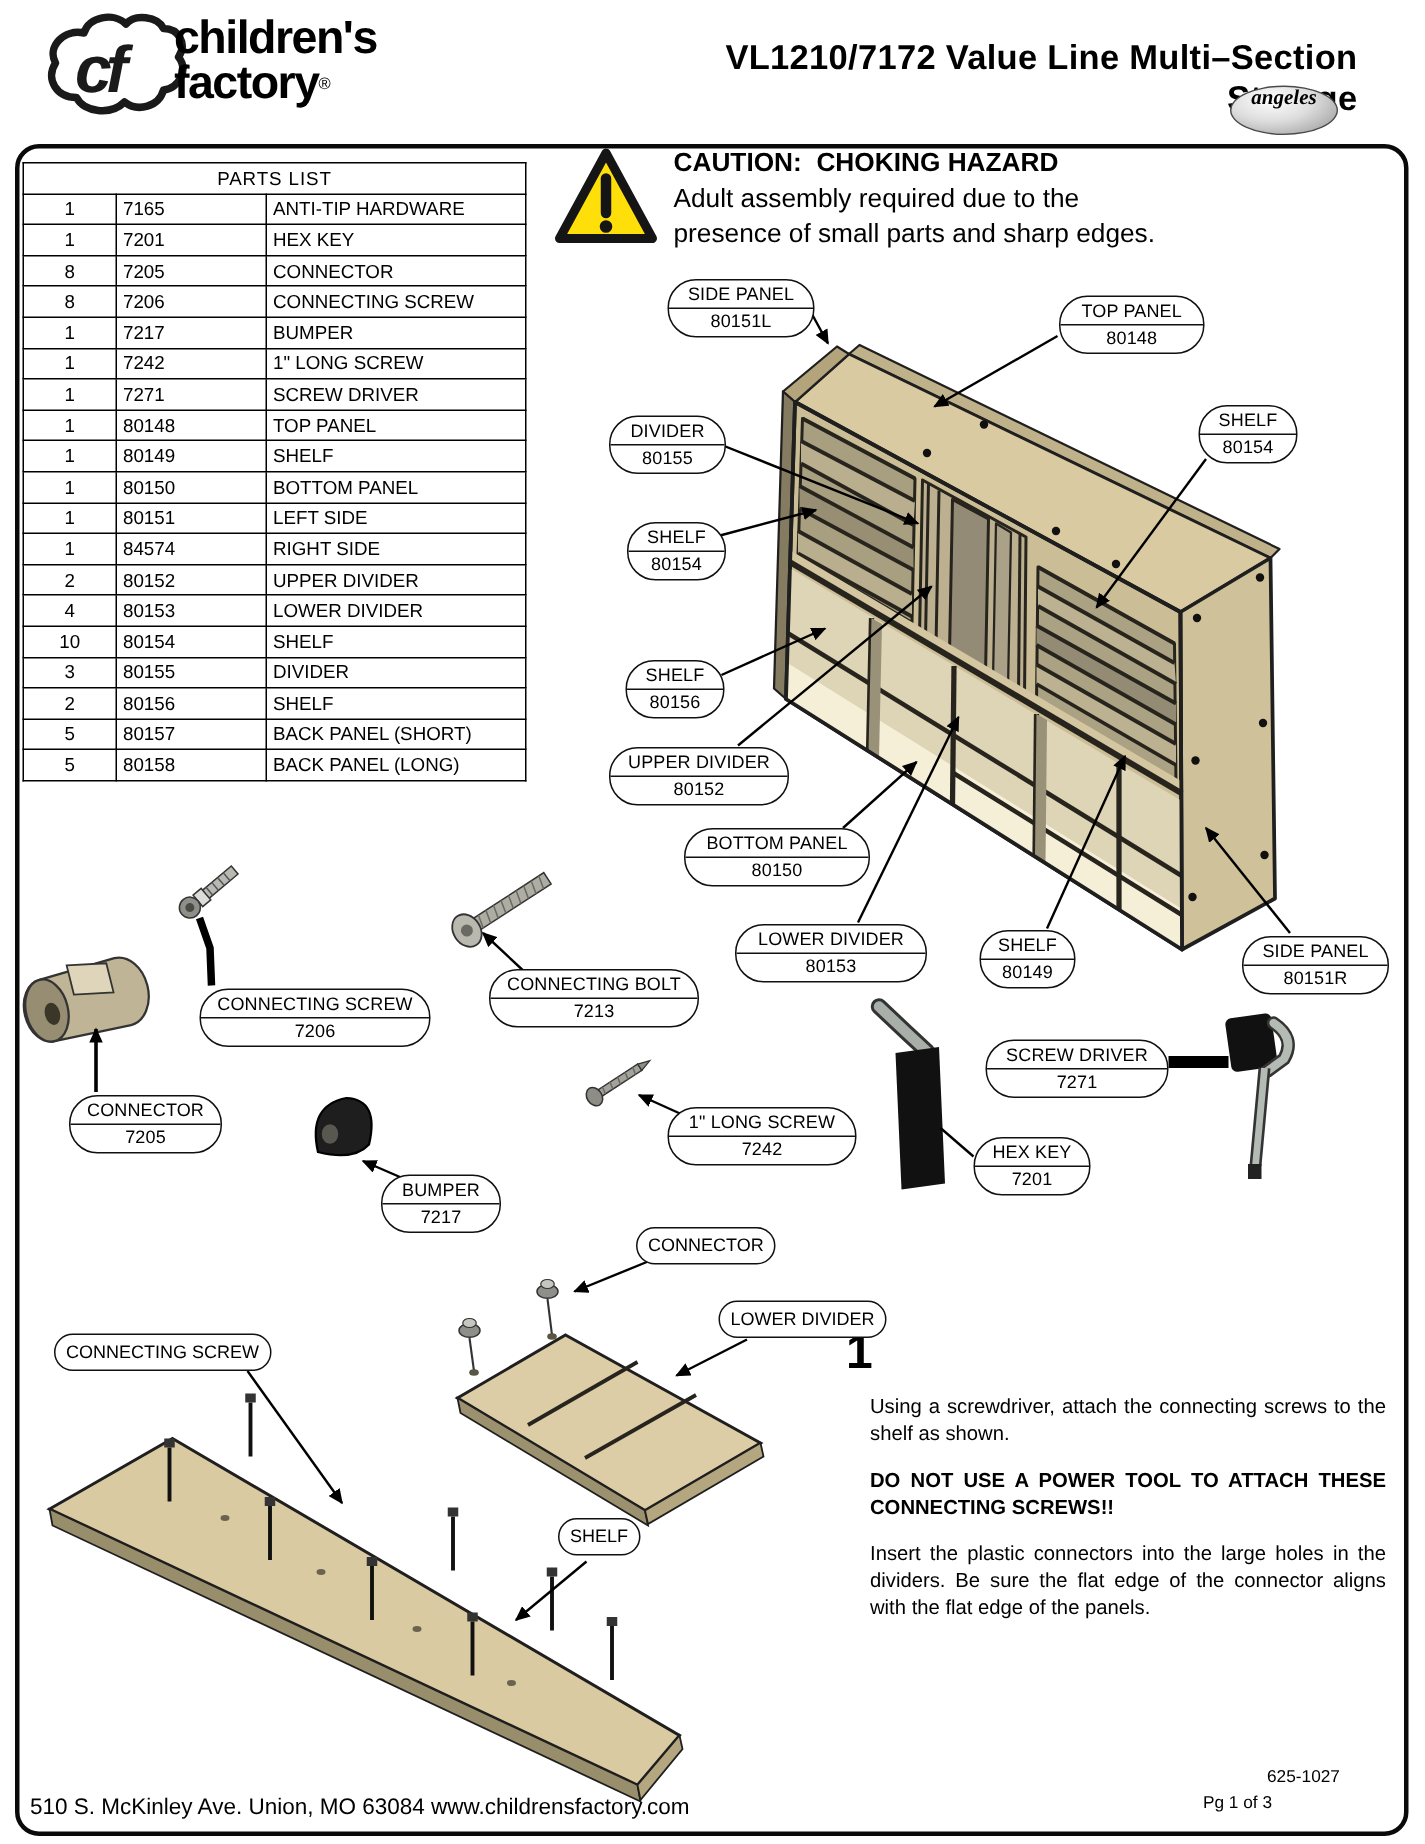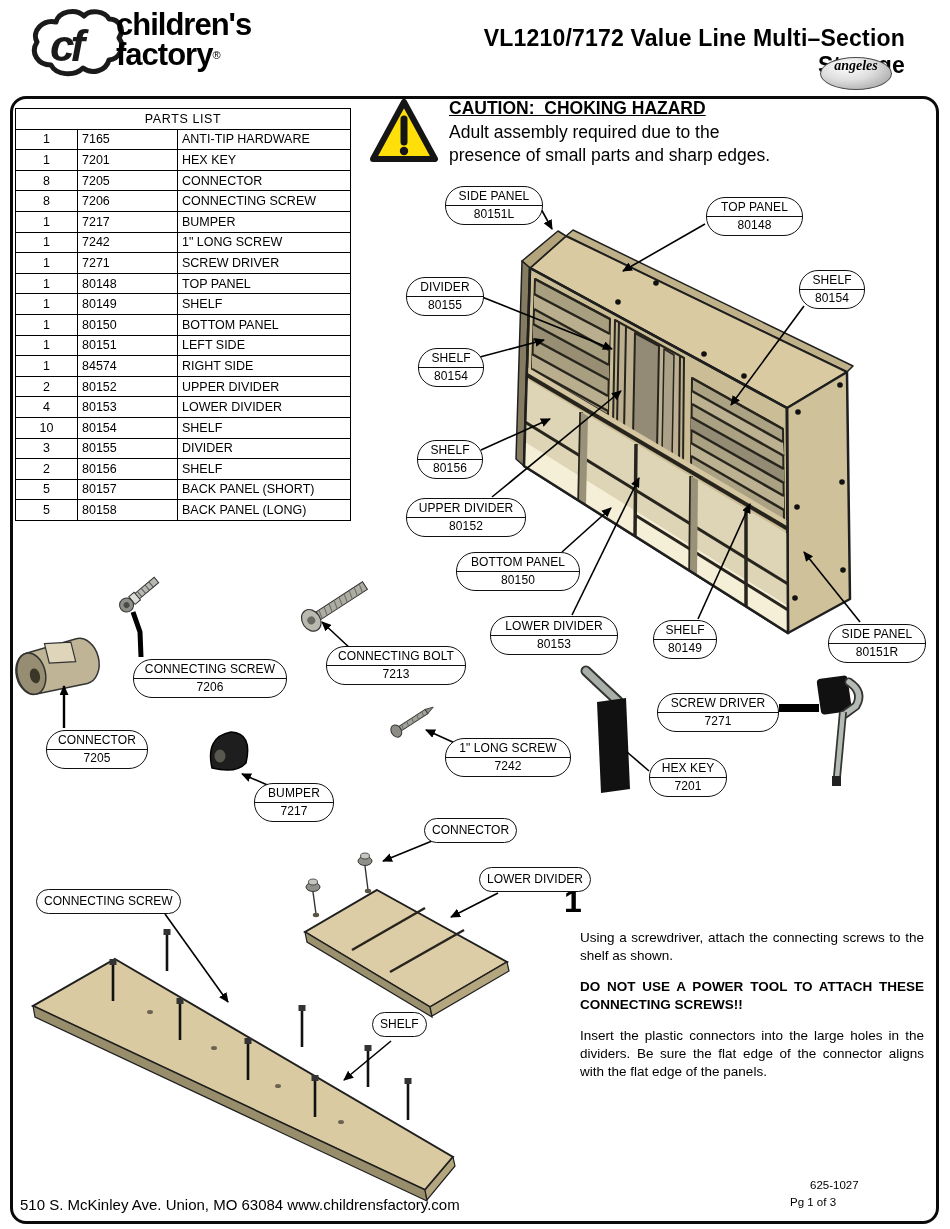--- a/index.html
+++ b/index.html
@@ -15,36 +15,36 @@
     font-family:"Liberation Serif",serif;font-style:italic;font-weight:700;font-size:14px}
   
   .frame{position:absolute;left:10px;top:96px;width:923px;height:1122px;border:3px solid #0a0a0a;border-radius:16px;z-index:1}
   
   table.parts{position:absolute;left:15px;top:108px;z-index:3;border-collapse:collapse;background:#fff;table-layout:fixed;width:335px}
   .parts td,.parts th{border:1.6px solid #000;font-size:12.5px;font-weight:400;padding:0 4px;height:19.6px;line-height:14px;overflow:hidden;white-space:nowrap}
   .parts .tbl-title{text-align:center;letter-spacing:.6px}
   .parts th{text-align:center}
   .parts td:first-child{text-align:center}
   
-  .caution-head{position:absolute;left:449px;top:98px;z-index:3;font-size:17.5px;font-weight:700;text-decoration:underline;white-space:pre}
+  .caution-head{position:absolute;left:449px;top:98px;z-index:3;font-size:17.5px;font-weight:700;white-space:pre}
   .caution-body{position:absolute;left:449px;top:121px;z-index:3;font-size:17.5px;line-height:23px}
   
   .co{position:absolute;z-index:4;background:#fff;border:1.6px solid #101010;border-radius:19px;text-align:center;font-size:12px;line-height:17px;letter-spacing:.1px;white-space:nowrap}
   .co .l{border-bottom:1.4px solid #101010;padding:1px 3px 0}
   .co .p{padding:0 3px 1px}
   .co1{position:absolute;z-index:4;background:#fff;border:1.6px solid #101010;border-radius:14px;text-align:center;font-size:12px;line-height:15px;padding:4px 7px;white-space:nowrap}
   
   .step-num{position:absolute;left:564px;top:883px;z-index:3;font-size:32px;font-weight:800}
   .step-text{position:absolute;left:568px;top:929px;width:368px;z-index:3;font-size:13.5px;line-height:1.33;text-align:justify}
   .step-text p{margin:0 12px 13px}
   .step-text .warn{font-weight:700}
   
   .addr{position:absolute;left:20px;top:1196px;z-index:3;font-size:15px}
-  .docnum{position:absolute;left:810px;top:1179px;width:118px;z-index:3;text-align:left;font-size:11.5px}
-  .pagenum{position:absolute;left:790px;top:1196px;width:118px;z-index:3;text-align:left;font-size:11.5px}
+  .docnum{position:absolute;left:810px;top:1179px;width:118px;z-index:3;text-align:center;font-size:11.5px}
+  .pagenum{position:absolute;left:766px;top:1196px;width:118px;z-index:3;text-align:center;font-size:11.5px}
   svg.overlay{position:absolute;left:0;top:0;z-index:2}
 </style>
 </head>
 <body>
 
 <svg class="overlay" width="100" height="80" style="left:26px;top:6px;z-index:3" viewBox="0 0 100 80">
   <path d="M30,16 C33,5 50,2 58,10 C64,3 79,5 83,13 C93,13 99,23 93,32 C100,41 93,53 83,54 C80,65 66,69 57,62 C48,71 30,69 25,59 C12,59 4,47 11,36 C5,25 17,13 30,16 Z" fill="#fff" stroke="#1a1a1a" stroke-width="5" stroke-linejoin="round"></path>
   <text x="24" y="55" font-family="Liberation Sans, sans-serif" font-size="44" font-weight="800" font-style="italic" letter-spacing="-4" fill="#1a1a1a">cf</text>
 </svg>
 <div class="brand-name">

